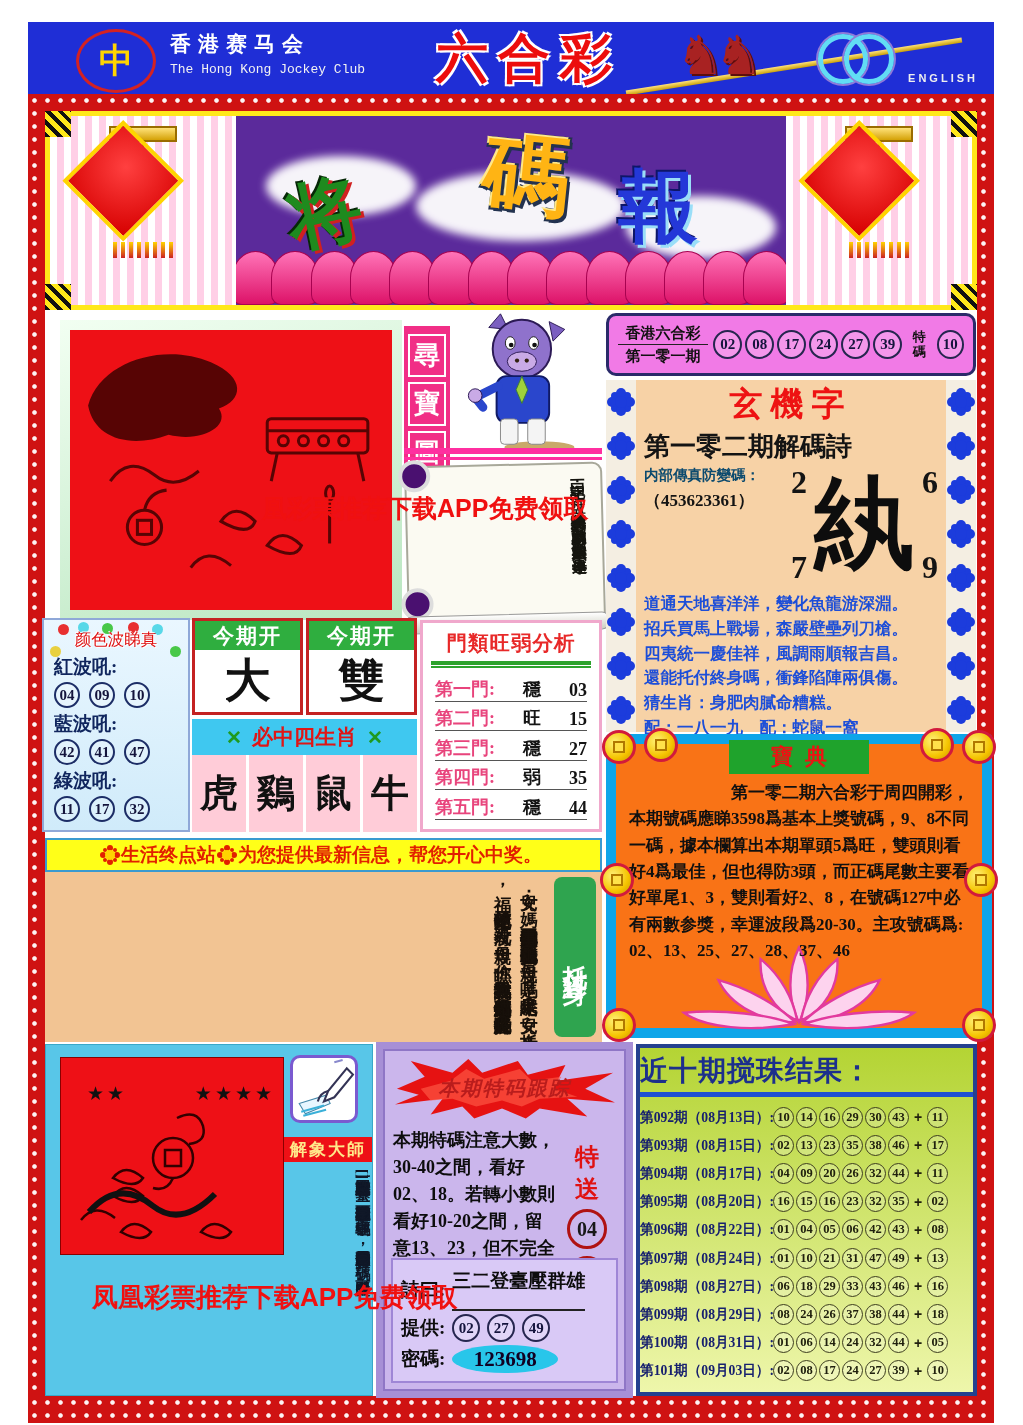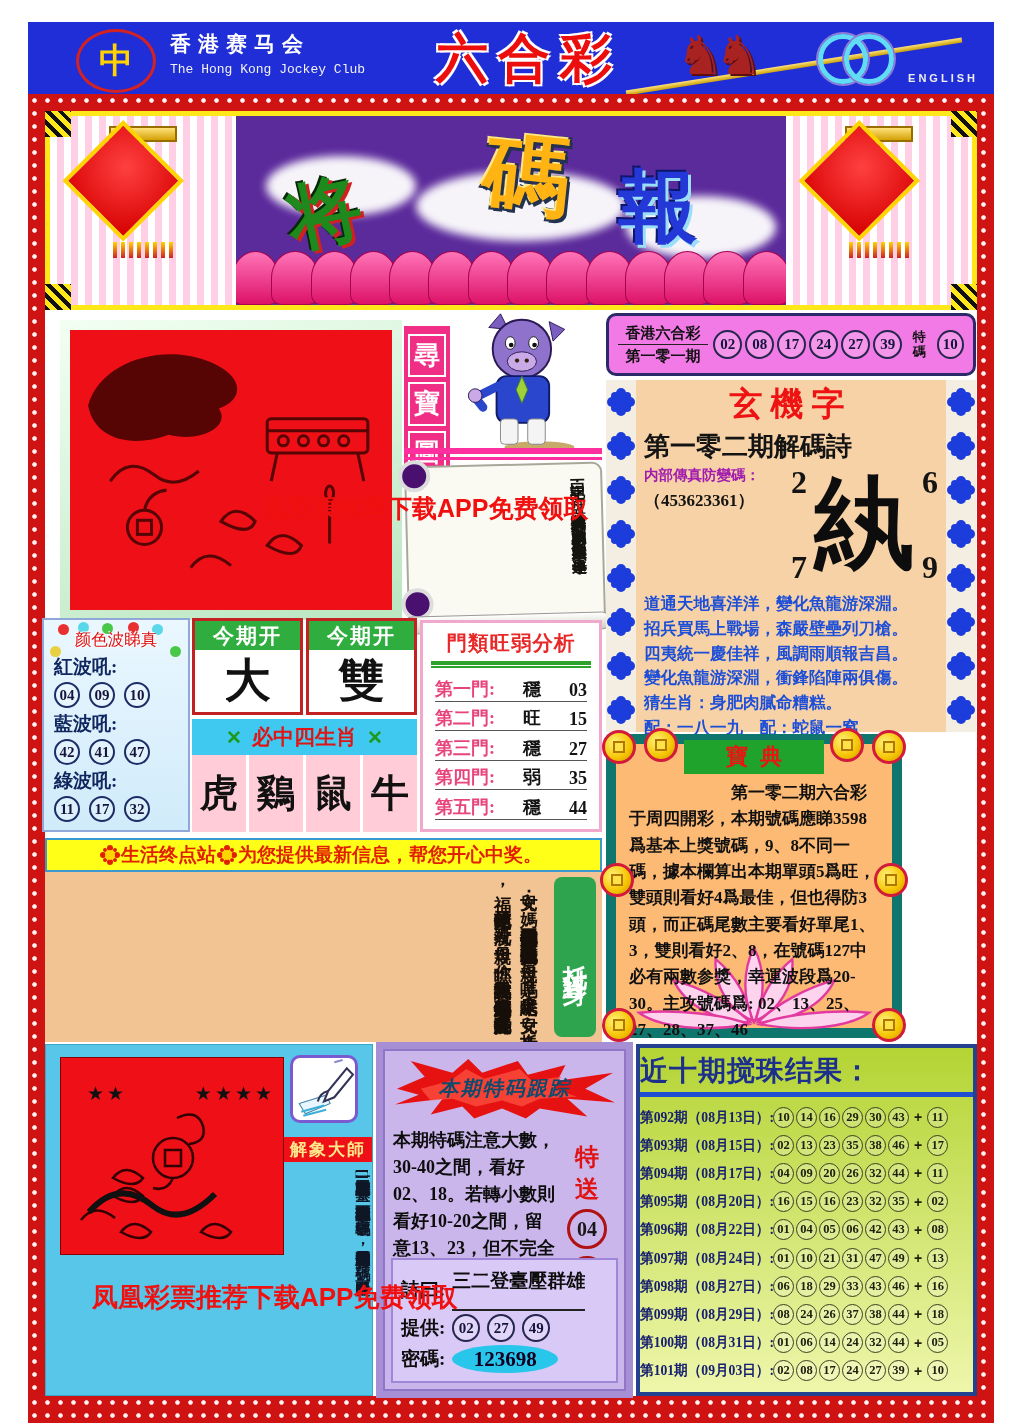--- a/index.html
+++ b/index.html
@@ -116,31 +116,31 @@
   .flower-strip{position:absolute;top:0;bottom:0;width:30px;background:#f4eee2;display:flex;flex-direction:column;align-items:center;justify-content:space-around;}
   #fs-l{left:0;} #fs-r{right:0;}
   .flower{width:12px;height:12px;background:#1c3cdc;border-radius:50%;
     box-shadow:9px 0 0 -1px #1c3cdc,-9px 0 0 -1px #1c3cdc,0 9px 0 -1px #1c3cdc,0 -9px 0 -1px #1c3cdc,
     6px 6px 0 -2px #1c3cdc,-6px 6px 0 -2px #1c3cdc,6px -6px 0 -2px #1c3cdc,-6px -6px 0 -2px #1c3cdc;}
   #xj-content{position:absolute;left:38px;right:38px;top:2px;bottom:2px;}
   #xj-title{text-align:center;color:#ee1212;font-size:33px;letter-spacing:8px;}
   #xj-sub{font-size:26px;color:#141414;margin-top:2px;}
   #xj-row{display:flex;margin-top:2px;}
   #xj-fax{width:50%;} 
-  #xj-fax .fl{font-size:14.5px;color:#a21caf;font-weight:700;}
+  #xj-fax .fl{font-size:14.5px;color:#0c4a6e;font-weight:700;}
   #xj-fax .fc{font-size:17px;color:#141414;font-weight:700;margin-top:4px;}
   #xj-grid{position:relative;width:50%;height:118px;}
   #xj-big{position:absolute;left:50%;top:50%;transform:translate(-50%,-50%);font-size:100px;color:#0d0d0d;}
   .xj-c{position:absolute;font-size:32px;color:#141414;}
   #xc-tl{left:0;top:-2px;} #xc-tr{right:0;top:-2px;} #xc-bl{left:0;bottom:-2px;} #xc-br{right:0;bottom:-2px;}
   #xj-poem{margin-top:8px;}
   #xj-poem div{font-size:16.5px;color:#1d4ed8;line-height:1.5;}
 
   
-  #baodian{left:606px;top:734px;width:296px;height:304px;background:#fdba74;border:10px solid #0f766e;border-radius:4px;box-sizing:border-box;}
+  #baodian{left:606px;top:734px;width:386px;height:304px;background:#f97316;border:10px solid #0ea5e9;border-radius:4px;box-sizing:border-box;}
   #bd-title{position:absolute;left:50%;top:-4px;transform:translateX(-50%);background:#1fa32c;color:#ee1212;
       font-size:22px;letter-spacing:12px;padding:2px 30px 2px 42px;white-space:nowrap;z-index:3;}
   .coin{position:absolute;width:34px;height:34px;border-radius:50%;background:radial-gradient(circle at 35% 35%,#fff27a,#f5c400 60%,#c89000);
       border:3px solid #d21a3c;box-sizing:border-box;z-index:4;}
   .coin::after{content:"";position:absolute;inset:8px;border:2.5px solid #b07800;background:#ffe24a;}
   #bd-text{position:relative;margin:36px 13px 0;font-size:17px;line-height:1.55;color:#101010;text-indent:6em;z-index:2;}
   #lotus{position:absolute;left:50%;bottom:-6px;transform:translateX(-50%);z-index:1;}
 
   
   #life-banner{left:45px;top:838px;width:557px;height:34px;background:#ffff18;border:2px solid #3a9ad0;box-sizing:border-box;
@@ -166,21 +166,21 @@
   #m-text{position:absolute;left:234px;top:124px;width:94px;height:242px;writing-mode:vertical-rl;
       font-size:15px;line-height:1.55;color:#101828;}
   #watermark-bottom{left:92px;top:1280px;color:#f01010;font-size:26px;font-weight:700;z-index:40;}
 
   
   #track{left:376px;top:1042px;width:257px;height:356px;background:#a78fd6;padding:7px;box-sizing:border-box;}
   #track-inner{position:relative;width:100%;height:100%;background:#cbb6ec;border:2px solid #8f76c6;box-sizing:border-box;}
   #burst{position:relative;width:228px;height:62px;margin:6px auto 0;}
   #burst svg{position:absolute;inset:0;}
   #burst-label{position:absolute;inset:0;display:flex;align-items:center;justify-content:center;
-      color:#0c4a6e;font-size:20px;font-style:italic;letter-spacing:2px;}
+      color:#b91c1c;font-size:20px;font-style:italic;letter-spacing:2px;}
   #track-row{display:flex;margin-top:8px;}
   #track-text{margin-left:8px;width:162px;font-size:18px;line-height:1.5;color:#0d0d0d;}
   #track-side{width:64px;display:flex;flex-direction:column;align-items:center;gap:7px;padding-top:18px;}
   .tesong{color:#e01212;font-size:24px;line-height:1.05;font-family:"Liberation Serif",serif;font-weight:700;}
   #track-bottom{position:absolute;left:6px;right:6px;bottom:6px;background:#d9c9f6;border:2px solid #9f86d6;padding:5px 8px;box-sizing:border-box;}
   .tb-line{display:flex;align-items:center;gap:7px;margin:3px 0;font-size:19px;color:#0d0d0d;}
   .tb-poem{border-bottom:2px solid #222;padding-bottom:15px;}
   #pill{display:inline-flex;align-items:center;justify-content:center;width:106px;height:28px;background:#28c6ea;border-radius:50%;
       font-size:21px;color:#102;}
 
@@ -497,21 +497,21 @@
           <span class="xj-c sy" id="xc-tr">6</span>
           <span class="sy" id="xj-big">紈</span>
           <span class="xj-c sy" id="xc-bl">7</span>
           <span class="xj-c sy" id="xc-br">9</span>
         </div>
       </div>
       <div id="xj-poem" class="sy">
         <div>道通天地喜洋洋，變化魚龍游深淵。</div>
         <div>招兵買馬上戰場，森嚴壁壘列刀槍。</div>
         <div>四夷統一慶佳祥，風調雨順報吉昌。</div>
-        <div>變化魚龍游深淵，衝鋒陷陣兩俱傷。</div>
+        <div>還能托付終身嗎，衝鋒陷陣兩俱傷。</div>
         <div>猜生肖：身肥肉膩命糟糕。</div>
         <div>配：一八一九　配：蛇鼠一窩</div>
       </div>
     </div>
   </div>
 
   <div class="abs" id="baodian">
     <div id="bd-title" class="sy">寶典</div>
     <div class="coin" style="left:-14px;top:-14px;"></div>
     <div class="coin" style="left:28px;top:-16px;"></div>

